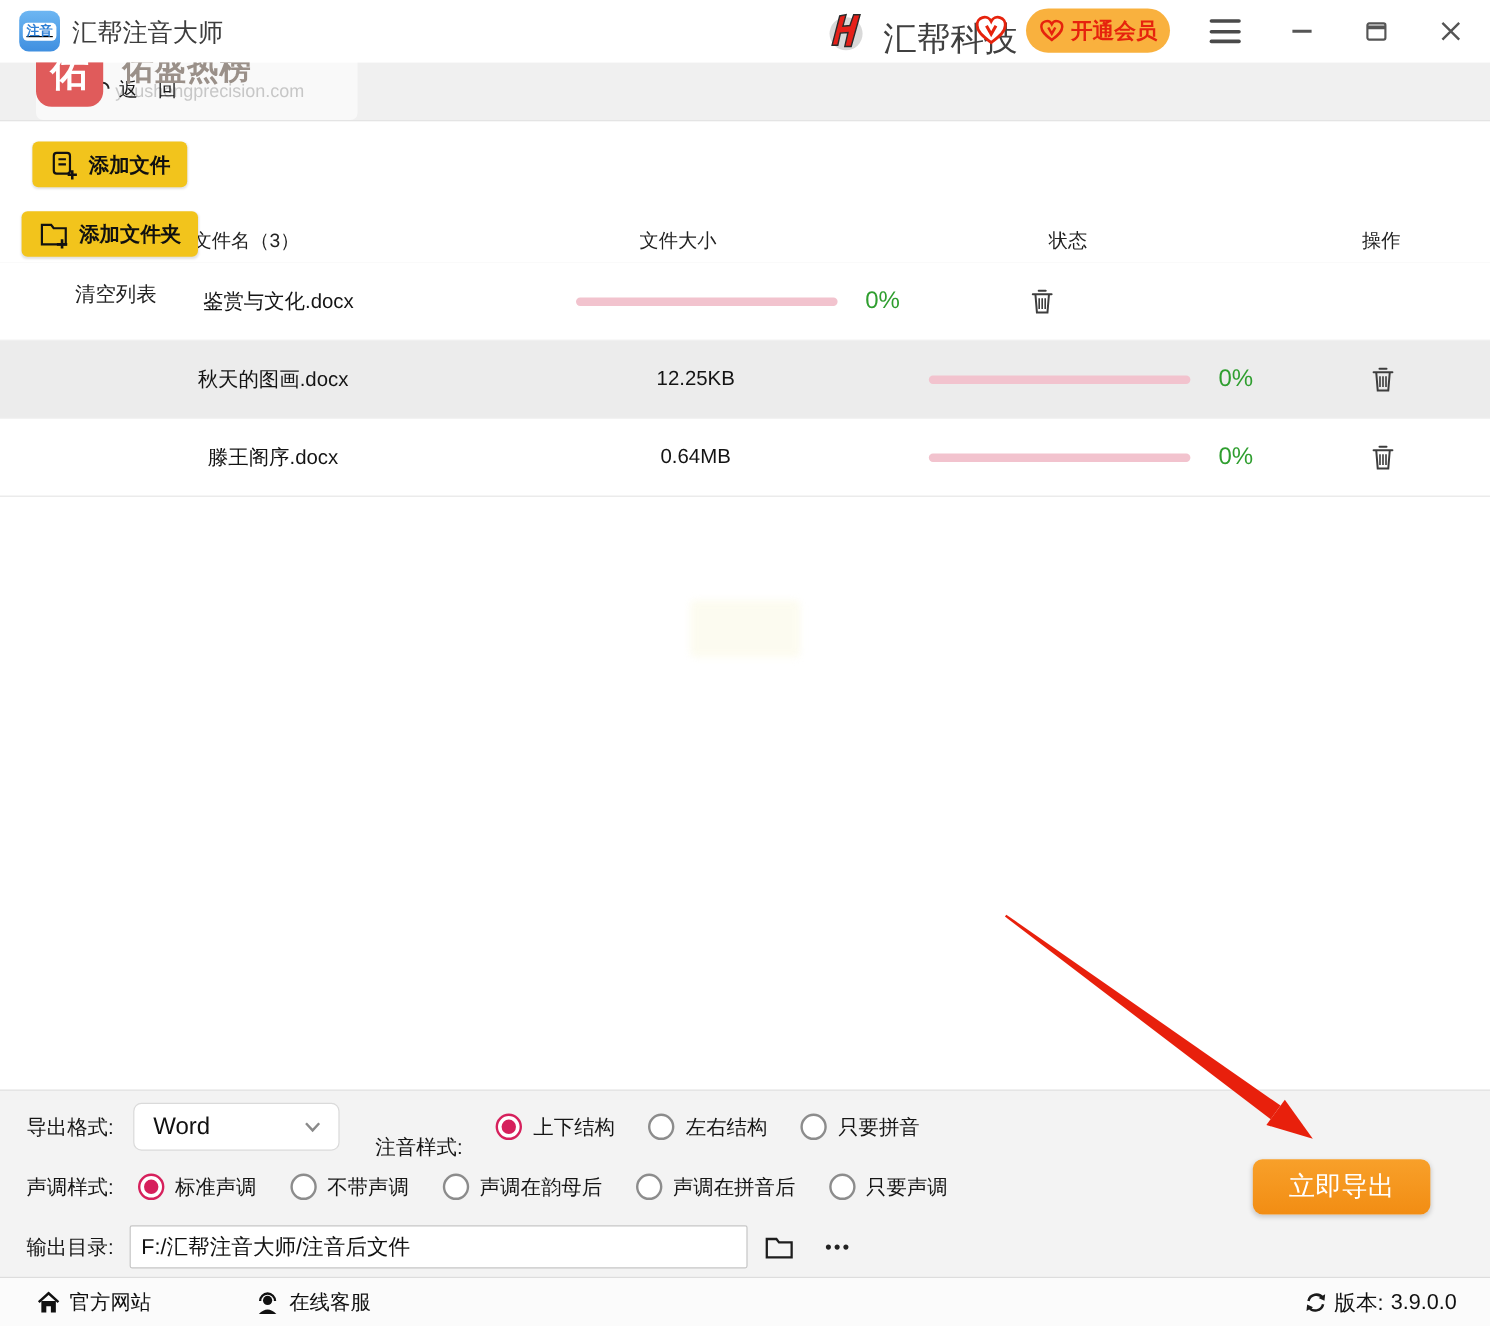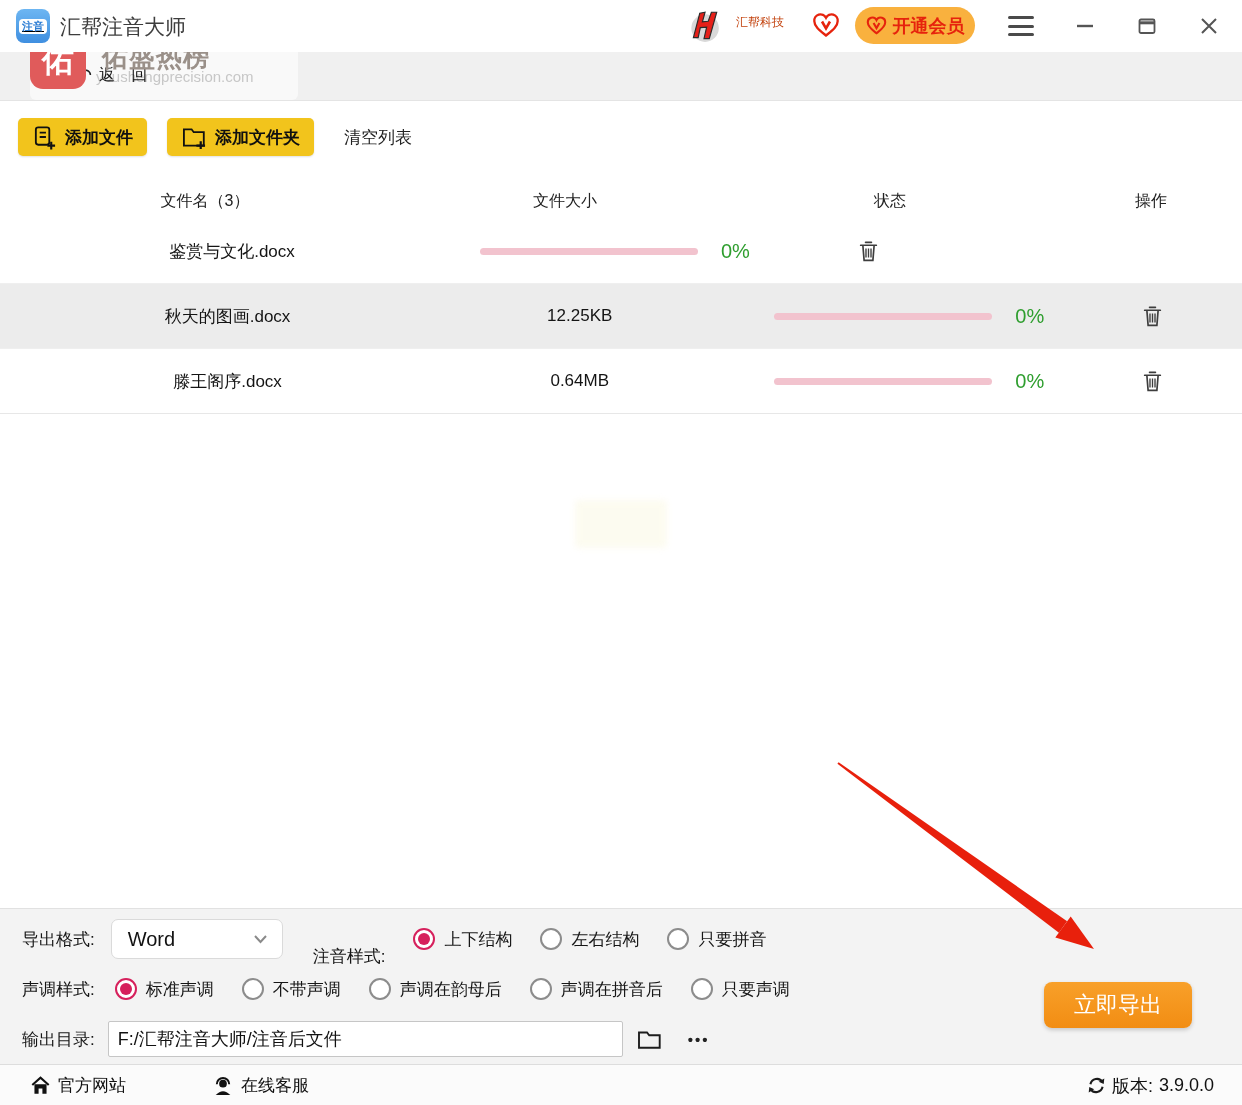--- a/index.html
+++ b/index.html
@@ -8,40 +8,40 @@
     background:#ffffff;font-family:"Liberation Sans","DejaVu Sans",sans-serif;
     -webkit-font-smoothing:antialiased;
   }
   
   .titlebar{position:absolute;top:0;left:0;width:1242px;height:52px;background:#fff;z-index:30;}
   .app-icon{position:absolute;left:16px;top:9px;width:34px;height:34px;border-radius:8px;
     background:linear-gradient(180deg,#6db6f2,#3f8fe0);display:flex;align-items:center;justify-content:center;text-decoration:underline;}
   .app-icon .inner{background:#fff;border-radius:4px;padding:1px 3px;color:#2f7fd4;font-size:11px;font-weight:bold;line-height:13px;}
   .app-title{position:absolute;left:60px;top:13px;font-size:21px;color:#3d3d3d;}
   .brand-logo{position:absolute;left:686px;top:8px;}
-  .brand-name{position:absolute;left:736px;top:14px;font-size:12px;color:#c2410c;}
+  .brand-name{position:absolute;left:736px;top:14px;font-size:28px;color:#404040;}
   .vip-badge{position:absolute;left:812px;top:12px;}
   .member-btn{position:absolute;left:855px;top:7px;width:120px;height:37px;border-radius:19px;
     background:#f9b13e;display:flex;align-items:center;justify-content:center;gap:6px;cursor:pointer;}
   .member-btn span{color:#e6230d;font-size:18px;font-weight:bold;}
   .menu-btn{position:absolute;left:1008px;top:16px;width:26px;height:20px;display:flex;flex-direction:column;justify-content:space-between;cursor:pointer;}
   .menu-btn div{height:3px;background:#4a4a4a;border-radius:2px;}
   .win-btn{position:absolute;top:14px;width:26px;height:24px;display:flex;align-items:center;justify-content:center;cursor:pointer;}
   
   .wm-bar{position:absolute;top:52px;left:0;width:1242px;height:48px;background:#f0f0f0;border-bottom:1px solid #e4e4e4;z-index:10;}
   .wm-card{position:absolute;left:30px;top:30px;width:268px;height:70px;background:rgba(255,255,255,0.62);border-radius:6px;z-index:20;}
   .wm-badge{position:absolute;left:30px;top:33px;width:56px;height:56px;border-radius:13px;background:#e05b5b;
     display:flex;align-items:center;justify-content:center;color:#fff;font-size:32px;font-weight:bold;z-index:26;}
   .wm-title{position:absolute;left:102px;top:40px;font-size:26px;font-weight:bold;color:#9a9089;letter-spacing:1px;z-index:25;}
   .wm-url{position:absolute;left:96px;top:68px;font-size:15px;color:#c7c7c7;z-index:21;}
   .back-btn{position:absolute;left:76px;top:64px;display:flex;align-items:center;gap:7px;z-index:24;cursor:pointer;}
   .back-btn .arrow{font-size:19px;color:#222;font-family:"DejaVu Sans",sans-serif;}
   .back-btn .lbl{font-size:16px;color:#161616;letter-spacing:6px;}
   
-  .toolbar{position:absolute;top:118px;left:18px;display:flex;align-items:center;gap:20px;z-index:5;}
+  .toolbar{position:absolute;top:118px;left:18px;display:flex;align-items:center;gap:20px;z-index:5;flex-direction:column;}
   .ybtn{height:38px;background:#f2c41c;border-radius:5px;display:flex;align-items:center;gap:8px;
     padding:0 14px;cursor:pointer;box-shadow:0 1px 2px rgba(0,0,0,0.12);}
   .ybtn span{font-size:17px;color:#101010;font-weight:bold;}
   .clear-list{font-size:17px;color:#222;margin-left:10px;cursor:pointer;}
   
   .tbl-header{position:absolute;top:183px;left:0;width:1242px;height:36px;display:flex;align-items:center;
     border-bottom:1px solid #e0e0e0;font-size:16px;color:#222;}
   .col-name{width:410px;text-align:center;}
   .col-size{width:310px;text-align:center;}
   .col-status{width:340px;text-align:center;}
@@ -69,21 +69,21 @@
   .radio{width:22px;height:22px;border-radius:50%;border:2.5px solid #8c8c8c;background:#fff;box-sizing:border-box;position:relative;}
   .radio.checked{border-color:#d6205c;}
   .radio.checked::after{content:'';position:absolute;left:3px;top:3px;right:3px;bottom:3px;border-radius:50%;background:#d6205c;}
   .radio-lbl{font-size:17px;color:#161616;margin-left:9px;}
   .dir-input{margin-left:13px;width:515px;height:36px;border:1px solid #c6c6c6;border-radius:2px;background:#fff;
     font-size:18px;color:#111;padding:0 9px;box-sizing:border-box;font-family:"Liberation Sans","DejaVu Sans",sans-serif;}
   .folder-btn{margin-left:14px;cursor:pointer;display:flex;align-items:center;}
   .more-btn{margin-left:26px;font-size:15px;font-weight:bold;color:#222;letter-spacing:2px;cursor:pointer;}
   .export-btn{position:absolute;left:1044px;top:966px;width:148px;height:46px;border-radius:8px;
     background:linear-gradient(180deg,#f8a02a,#f28d13);display:flex;align-items:center;justify-content:center;
-    color:#fff;font-size:22px;cursor:pointer;box-shadow:0 2px 4px rgba(0,0,0,0.18);z-index:35;margin-top:16px;}
+    color:#fff;font-size:22px;cursor:pointer;box-shadow:0 2px 4px rgba(0,0,0,0.18);z-index:35;}
   
   .footer{position:absolute;top:1064px;left:0;width:1242px;height:41px;background:#fbfbfb;border-top:1px solid #dddddd;
     display:flex;align-items:center;z-index:5;}
   .f-item{display:flex;align-items:center;gap:7px;cursor:pointer;}
   .f-item .txt{font-size:17px;color:#111;}
   .f-site{margin-left:30px;}
   .f-service{margin-left:86px;}
   .f-version{margin-left:auto;margin-right:28px;display:flex;align-items:center;gap:6px;}
   .f-version .txt{font-size:18px;color:#111;}
 </style>

